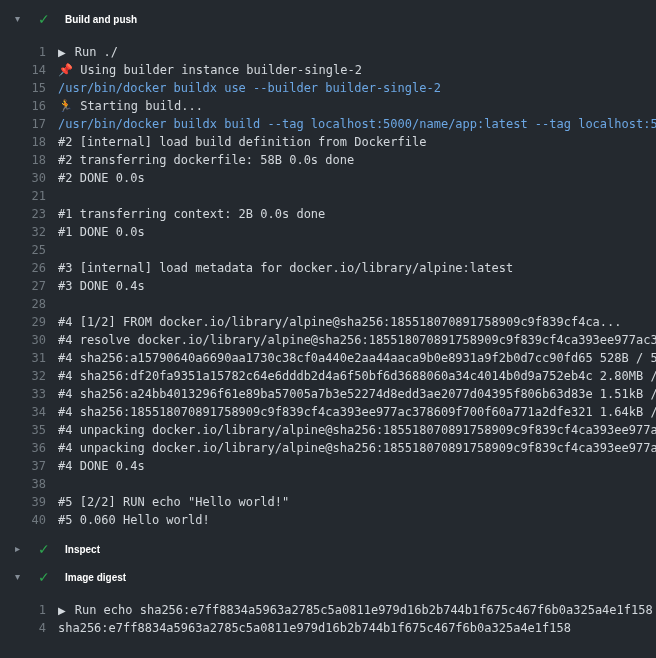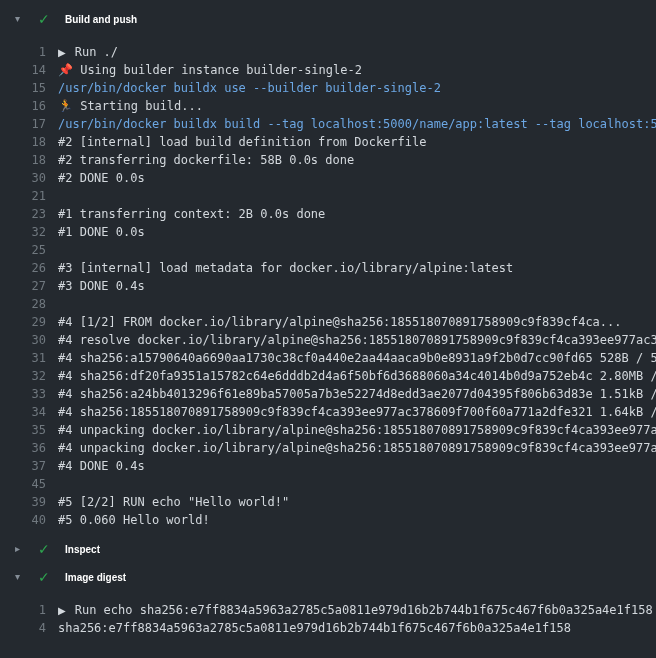--- a/index.html
+++ b/index.html
@@ -211,21 +211,21 @@
     <span class="gutter">36</span>
     <span class="line-content">#4 unpacking docker.io/library/alpine@sha256:185518070891758909c9f839cf4ca393ee977a</span>
   </div>
 
   <div class="log-line">
     <span class="gutter">37</span>
     <span class="line-content">#4 DONE 0.4s</span>
   </div>
 
   <div class="log-line">
-    <span class="gutter">45</span>
+    <span class="gutter">38</span>
     <span class="line-content"></span>
   </div>
 
   <div class="log-line">
     <span class="gutter">39</span>
     <span class="line-content">#5 [2/2] RUN echo "Hello world!"</span>
   </div>
 
   <div class="log-line">
     <span class="gutter">40</span>

